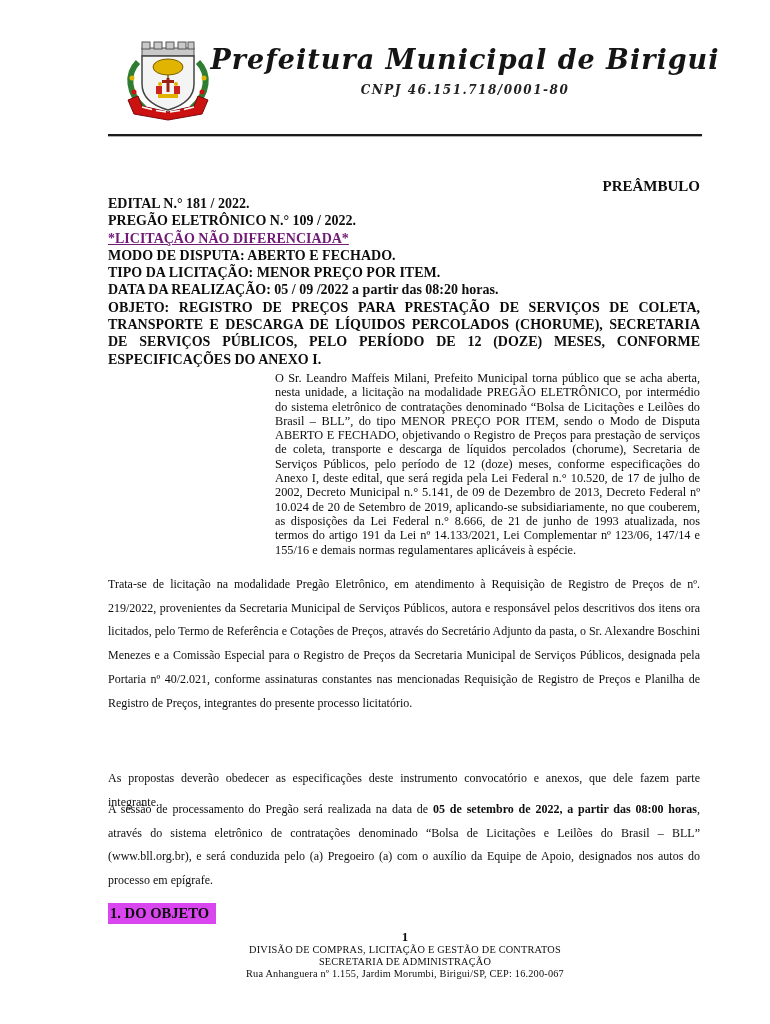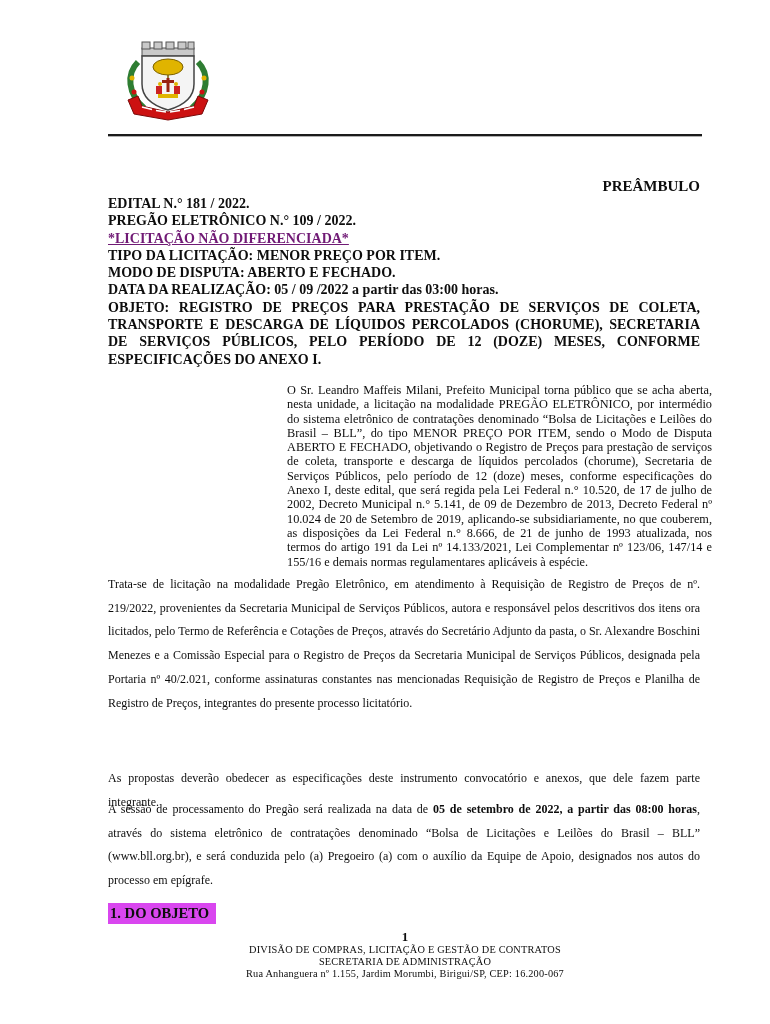--- a/index.html
+++ b/index.html
@@ -52,21 +52,21 @@
   .hblock p { margin:0; }
   .red-line {
     color:#701a75;
     text-decoration:underline;
   }
   .objeto { text-align:justify; }
   
   .intro {
     position:absolute; left:275px; top:371px; width:425px;
     font-size:12.3px; line-height:14.3px; text-align:justify;
-    margin:12px;
+    margin:0;
   }
   .loose {
     position:absolute; left:108px; width:592px;
     font-size:12px; line-height:23.7px; text-align:justify;
     margin:0;
   }
   .trata     { top:573px; }
   .propostas { top:767px; }
   .sessao    { top:798px; }
   .bold { font-weight:bold; }
@@ -126,32 +126,36 @@
       <path d="M10,60 L20,56 L24,66 L50,72 L76,66 L80,56 L90,60 L84,74 L50,80 L16,74 Z" fill="#cc1111" stroke="#7a0a0a" stroke-width="1"></path>
       <g stroke="#ffffff" stroke-width="1.3">
         <line x1="24" y1="67" x2="34" y2="69.5"></line>
         <line x1="38" y1="70.5" x2="48" y2="72"></line>
         <line x1="52" y1="72" x2="62" y2="70.5"></line>
         <line x1="66" y1="69.5" x2="76" y2="67"></line>
       </g>
     </svg>
   </div>
 
+  <div class="header-text">
+    <div class="doc-title">Prefeitura Municipal de Birigui</div>
+    <div class="doc-cnpj">CNPJ 46.151.718/0001-80</div>
+  </div>
 
   <div class="rule"></div>
 
   <h1 class="preamble-title">PREÂMBULO</h1>
 
   <div class="hblock">
     <p>EDITAL N.° 181 / 2022.</p>
     <p>PREGÃO ELETRÔNICO N.° 109 / 2022.</p>
     <p class="red-line">*LICITAÇÃO NÃO DIFERENCIADA*</p>
+    <p>MODO DE DISPUTA: ABERTO E FECHADO.</p>
     <p>TIPO DA LICITAÇÃO: MENOR PREÇO POR ITEM.</p>
-    <p>MODO DE DISPUTA: ABERTO E FECHADO.</p>
-    <p>DATA DA REALIZAÇÃO: 05 / 09 /2022 a partir das 03:00 horas.</p>
+    <p>DATA DA REALIZAÇÃO: 05 / 09 /2022 a partir das 08:20 horas.</p>
     <p class="objeto">OBJETO: REGISTRO DE PREÇOS PARA PRESTAÇÃO DE SERVIÇOS DE COLETA, TRANSPORTE E DESCARGA DE LÍQUIDOS PERCOLADOS (CHORUME), SECRETARIA DE SERVIÇOS PÚBLICOS, PELO PERÍODO DE 12 (DOZE) MESES, CONFORME ESPECIFICAÇÕES DO ANEXO I.</p>
   </div>
 
   <p class="intro">O Sr. Leandro Maffeis Milani, Prefeito Municipal torna público que se acha aberta, nesta unidade, a licitação na modalidade PREGÃO ELETRÔNICO, por intermédio do sistema eletrônico de contratações denominado “Bolsa de Licitações e Leilões do Brasil – BLL”, do tipo MENOR PREÇO POR ITEM, sendo o Modo de Disputa ABERTO E FECHADO, objetivando o Registro de Preços para prestação de serviços de coleta, transporte e descarga de líquidos percolados (chorume), Secretaria de Serviços Públicos, pelo período de 12 (doze) meses, conforme especificações do Anexo I, deste edital, que será regida pela Lei Federal n.° 10.520, de 17 de julho de 2002, Decreto Municipal n.° 5.141, de 09 de Dezembro de 2013, Decreto Federal nº 10.024 de 20 de Setembro de 2019, aplicando-se subsidiariamente, no que couberem, as disposições da Lei Federal n.° 8.666, de 21 de junho de 1993 atualizada, nos termos do artigo 191 da Lei nº 14.133/2021, Lei Complementar nº 123/06, 147/14 e 155/16 e demais normas regulamentares aplicáveis à espécie.</p>
 
   <p class="loose trata">Trata-se de licitação na modalidade Pregão Eletrônico, em atendimento à Requisição de Registro de Preços de nº. 219/2022, provenientes da Secretaria Municipal de Serviços Públicos, autora e responsável pelos descritivos dos itens ora licitados, pelo Termo de Referência e Cotações de Preços, através do Secretário Adjunto da pasta, o Sr. Alexandre Boschini Menezes e a Comissão Especial para o Registro de Preços da Secretaria Municipal de Serviços Públicos, designada pela Portaria nº 40/2.021, conforme assinaturas constantes nas mencionadas Requisição de Registro de Preços e Planilha de Registro de Preços, integrantes do presente processo licitatório.</p>
 
   <p class="loose propostas">As propostas deverão obedecer as especificações deste instrumento convocatório e anexos, que dele fazem parte integrante.</p>
 
   <p class="loose sessao"><span>A sessão de processamento do Pregão será realizada na data de </span><span class="bold">05 de setembro de 2022, a partir das 08:00 horas</span><span>, através do sistema eletrônico de contratações denominado “Bolsa de Licitações e Leilões do Brasil – BLL” (www.bll.org.br), e será conduzida pelo (a) Pregoeiro (a) com o auxílio da Equipe de Apoio, designados nos autos do processo em epígrafe.</span></p>

